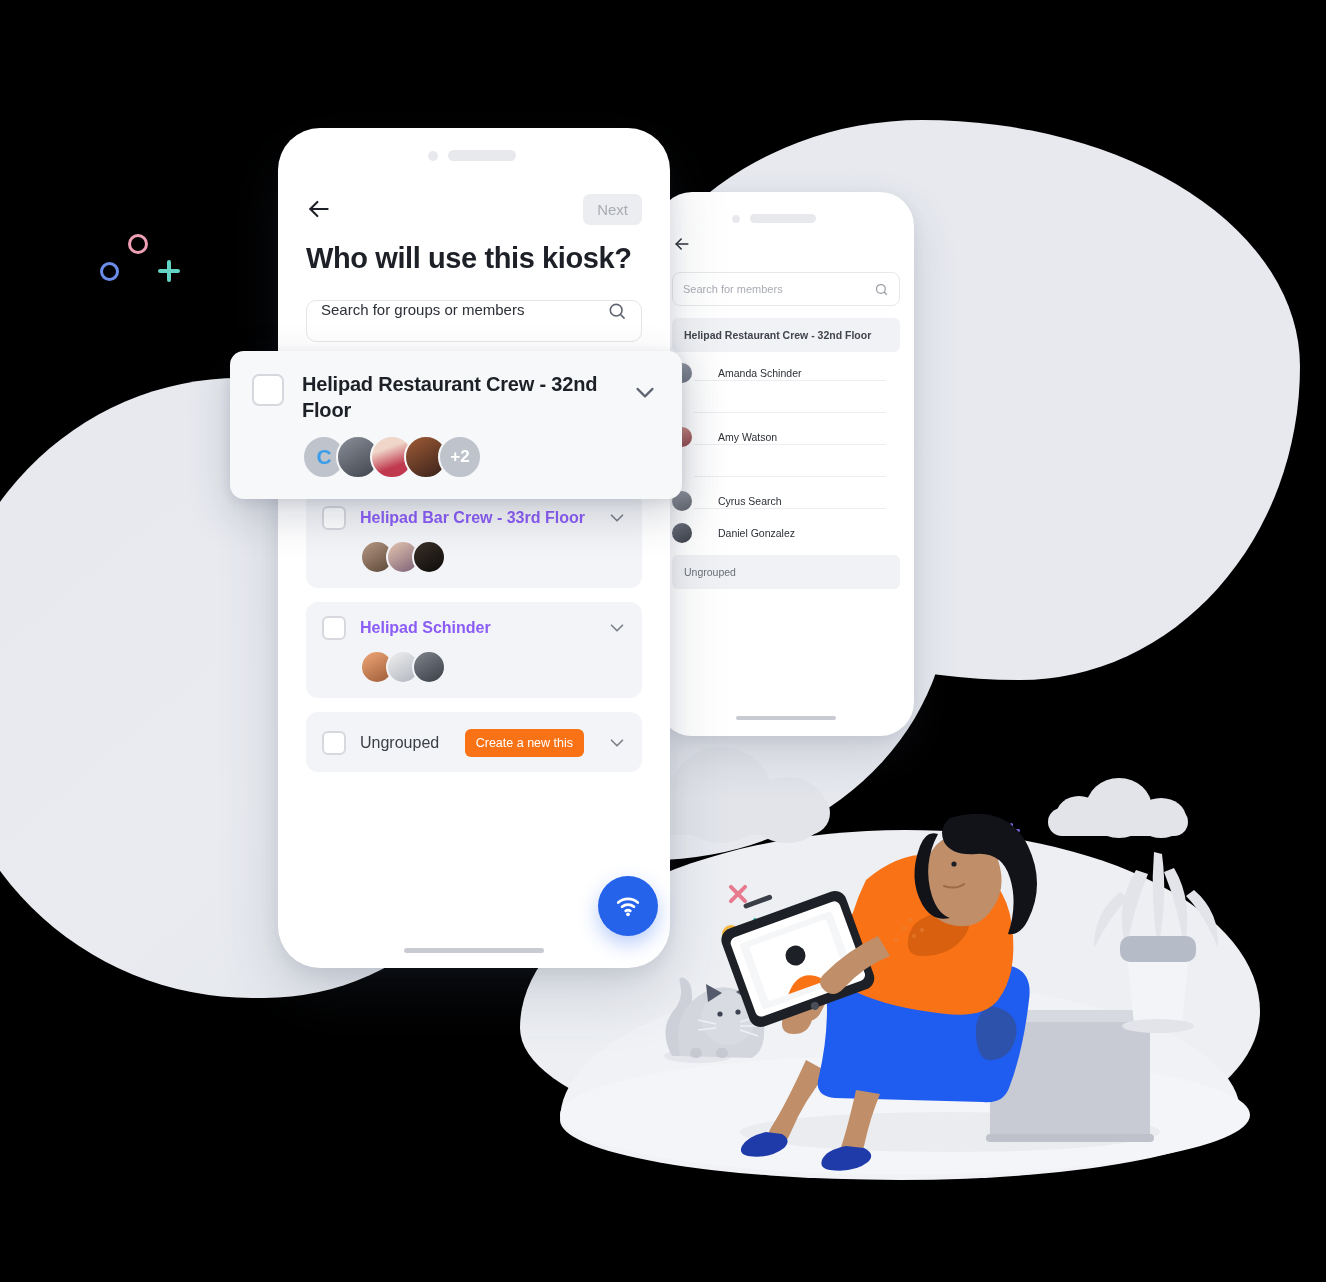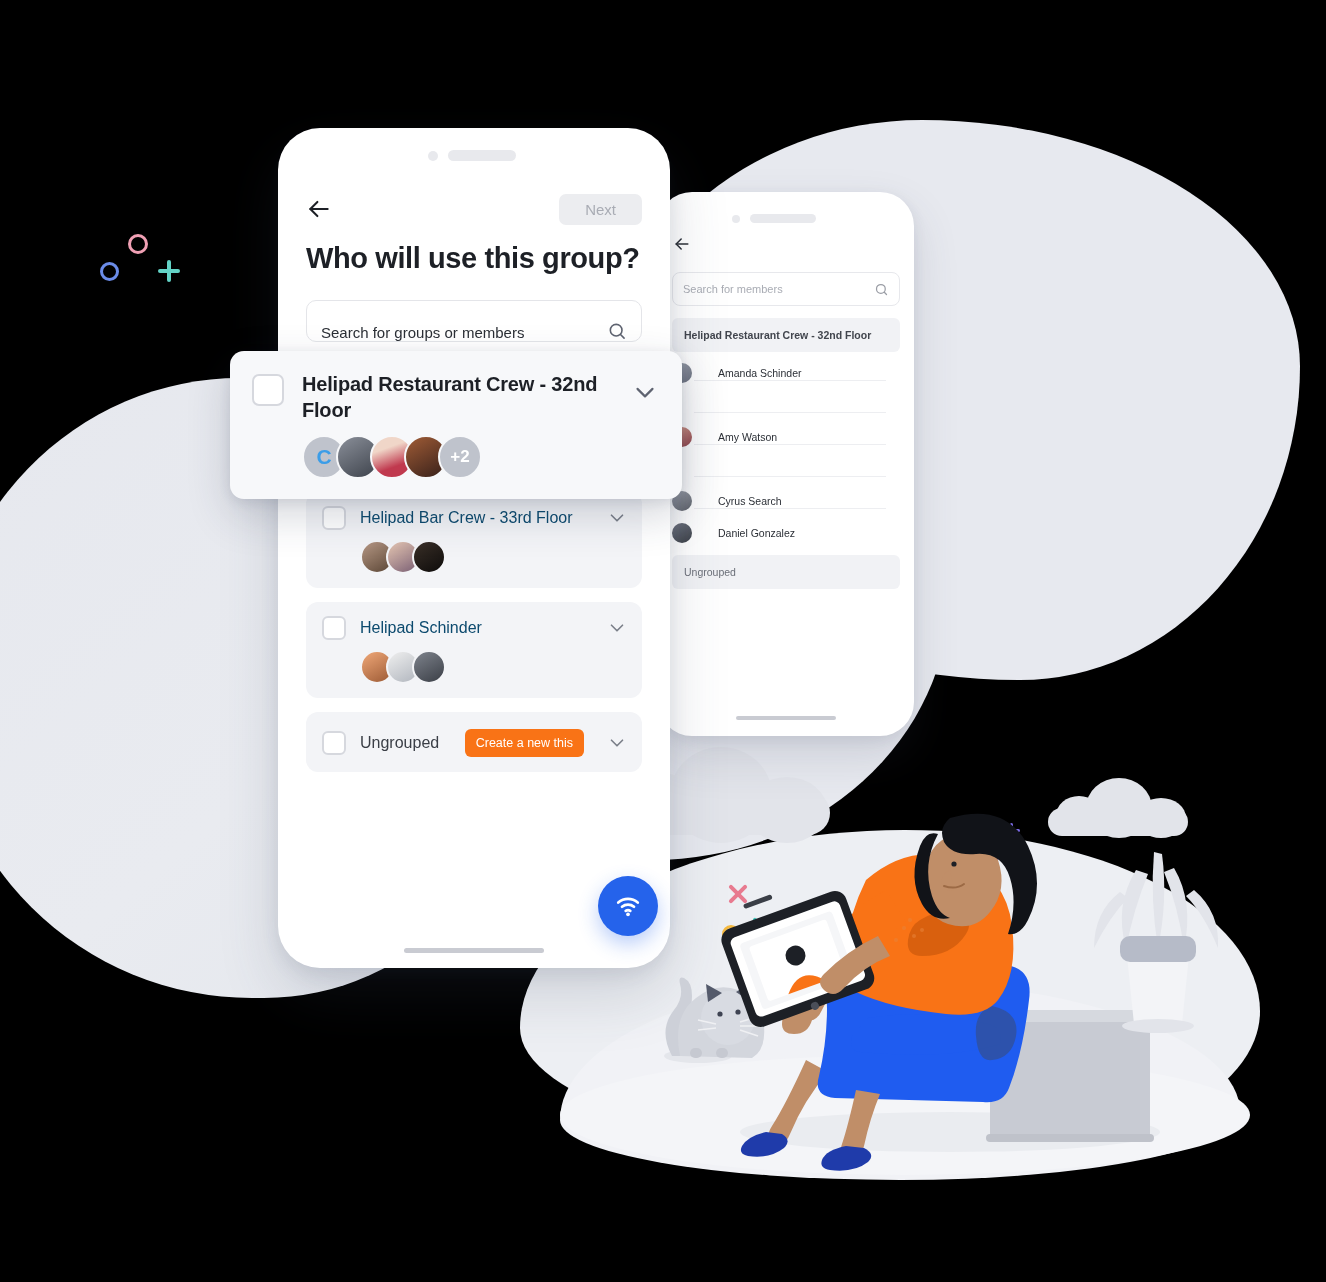--- a/index.html
+++ b/index.html
@@ -82,50 +82,50 @@
   .notch-row { position: absolute; display: flex; align-items: center; gap: 10px; }
   .notch-dot { background: #E8E9ED; border-radius: 50%; }
   .notch-bar { background: #E8E9ED; border-radius: 10px; }
   .home-ind { position:absolute; background:#C9CBD2; border-radius: 4px; }
 
   
   .ico { display:block; }
   .btn-next {
     background: #ECEDF0; color: #A9ACB4;
     border: none; border-radius: 7px;
-    font-size: 15px; padding: 7px 26px; font-family: "Liberation Sans", sans-serif;
+    font-size: 15px; padding: 7px 14px; font-family: "Liberation Sans", sans-serif;
     cursor: default;
   }
   .fp-title {
     position: absolute; left: 28px; top: 238px; width: 340px;
     font-size: 29px; font-weight: bold; color: #1D2026; letter-spacing: -0.4px;
   }
   .search-box {
     position: absolute; left: 28px; top: 300px; width: 336px; height: 42px;
     border: 1px solid #E4E5E9; border-radius: 10px; background: #fff;
-    display: flex; align-items: flex-end; padding: 0 14px; gap: 8px;
+    display: flex; align-items: flex-start; padding: 0 14px; gap: 8px;
   }
   .search-box .ph { flex: 1; font-size: 15px; color: #2B2F36; }
   .list-area {
     position: absolute; left: 0; top: 362px; width: 392px; height: 420px;
     background: transparent;
   }
   .grp-row {
     position: relative;
     margin: 0 28px 14px 28px;
     background: #F3F4F7;
     border-radius: 12px;
     padding: 14px 14px 14px 16px;
   }
   .grp-head { display: flex; align-items: center; gap: 14px; }
   .cbx {
     width: 24px; height: 24px; border: 2px solid #D6D8DE; border-radius: 6px;
     background: #fff; flex: 0 0 auto;
   }
-  .grp-name { flex: 1; font-size: 16px; font-weight: normal; color: #0c4a6e; }
+  .grp-name { flex: 1; font-size: 16px; font-weight: bold; color: #8b5cf6; }
   .grp-name.reg { font-weight: normal; color: #3A3E46; }
   .chev { flex: 0 0 auto; }
   .av-row { display: flex; margin-left: 38px; margin-top: 10px; }
   .av {
     width: 34px; height: 34px; border-radius: 50%;
     border: 2px solid #F3F4F7; margin-left: -8px; overflow: hidden;
     background: #BFC3CC; position: relative;
   }
   .av:first-child { margin-left: 0; }
   .av-more {
@@ -314,21 +314,21 @@
 
     <div style="position:absolute;left:28px;top:68px;">
       <svg class="ico" width="26" height="26" viewBox="0 0 24 24" fill="none" stroke="#1D2026" stroke-width="1.9" stroke-linecap="round" stroke-linejoin="round">
         <path d="M20 12H4"></path>
           <path d="M10.5 18.5L4 12l6.5-6.5"></path>
       </svg>
     </div>
 
     <button class="btn-next" style="position:absolute;right:28px;top:66px;">Next</button>
 
-    <div class="fp-title" style="top:114px;">Who will use this group?</div>
+    <div class="fp-title" style="top:114px;">Who will use this kiosk?</div>
 
     <div class="search-box" style="top:172px;">
       <span class="ph">Search for groups or members</span>
       <svg class="ico" width="20" height="20" viewBox="0 0 24 24" fill="none" stroke="#5E6370" stroke-width="1.9" stroke-linecap="round">
         <circle cx="11" cy="11" r="7"></circle>
           <path d="M20.5 20.5L16.2 16.2"></path>
       </svg>
     </div>
 
     <div class="list-area" style="top:232px;">

